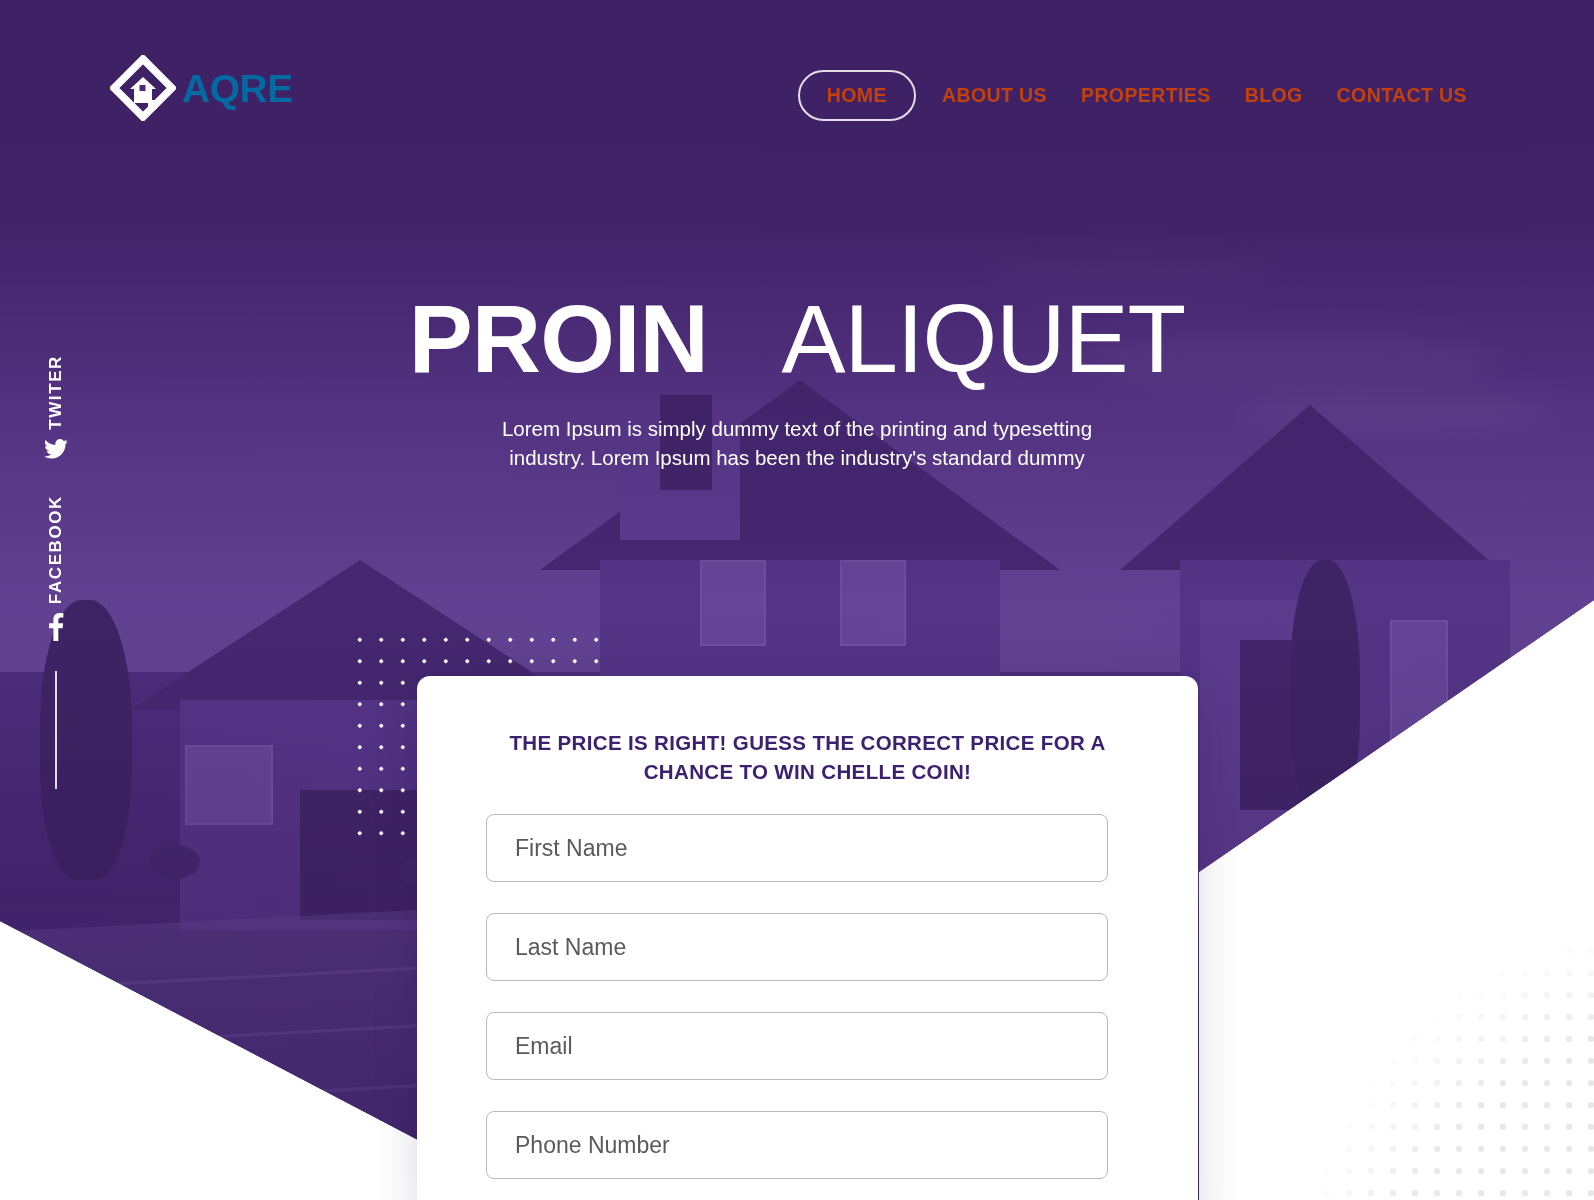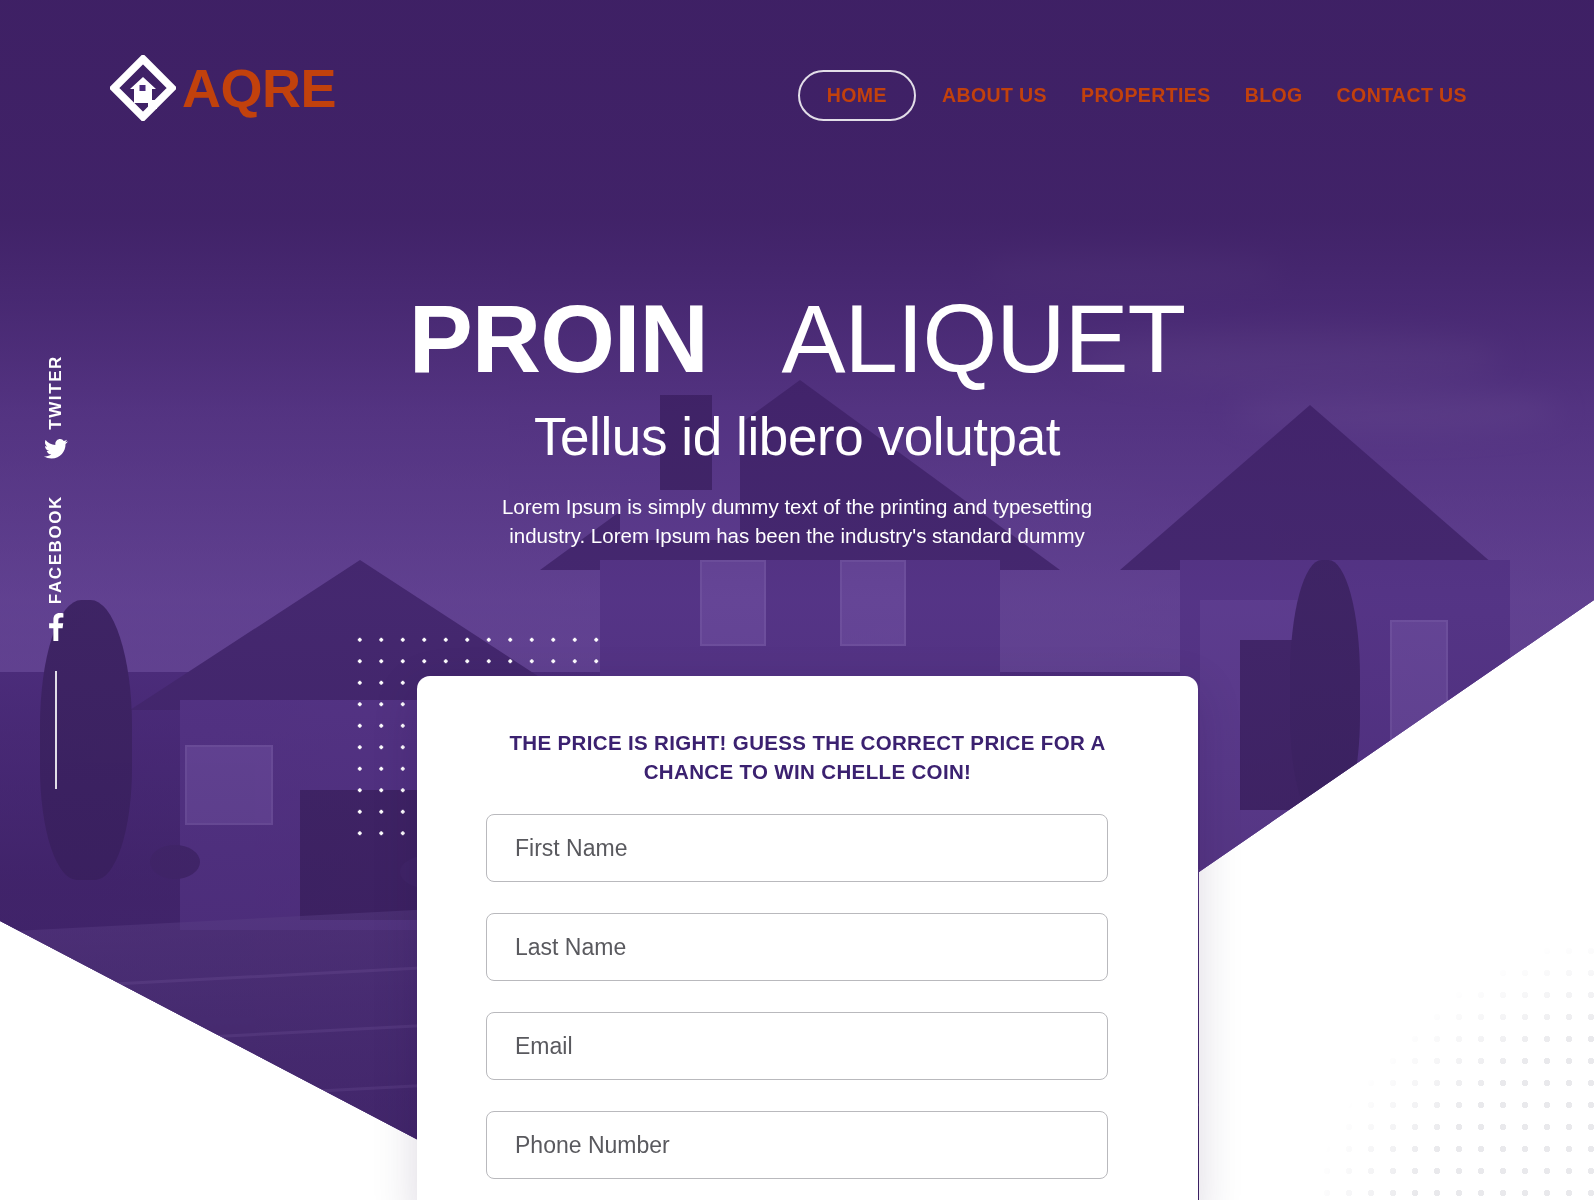--- a/index.html
+++ b/index.html
@@ -92,21 +92,21 @@
   .header {
     position: absolute; left: 0; top: 0; width: 100%; height: 170px;
     display: flex; align-items: center; z-index: 40;
   }
   .logo {
     position: absolute; left: 110px; top: 55px;
     display: flex; align-items: center; gap: 4px; cursor: pointer;
   }
   .logo-mark { width: 66px; height: 66px; display: block; }
   .logo-text {
-    color: #c2410c; font-size: 54px; font-weight: 700;
+    color: #0369a1; font-size: 39px; font-weight: 700;
     letter-spacing: -0.5px; line-height: 1; margin-left: 2px;
   }
 
   .nav {
     position: absolute; right: 110px; top: 70px;
     display: flex; align-items: center; gap: 0;
   }
   .nav a {
     color: #c2410c; text-decoration: none;
     font-size: 19.5px; font-weight: 700; letter-spacing: .4px;
@@ -307,21 +307,20 @@
       </span>
     </a>
 
     <div class="social-line"></div>
   </div>
 
   <div class="hero-copy">
     <div class="headline">
       <span class="strong">PROIN</span><span>&nbsp;</span><span class="light">ALIQUET</span>
     </div>
-    <div class="subhead">Tellus id libero volutpat</div>
     <div class="lede">Lorem Ipsum is simply dummy text of the printing and typesetting industry. Lorem Ipsum has been the industry's standard dummy</div>
   </div>
 
   <div class="dotgrid"></div>
 
   <div class="halftone"></div>
 
   <div class="card">
     <div class="card-title">THE PRICE IS RIGHT! GUESS THE CORRECT PRICE FOR A CHANCE TO WIN CHELLE COIN!</div>
 

